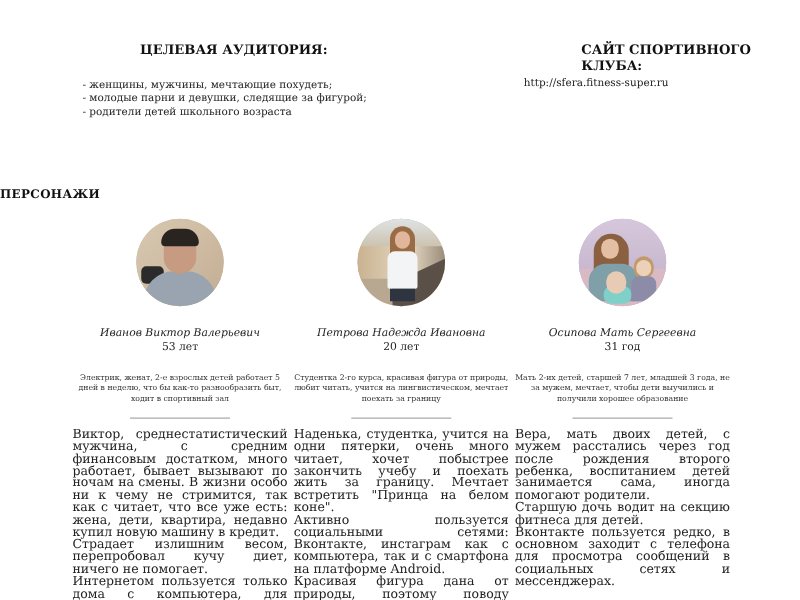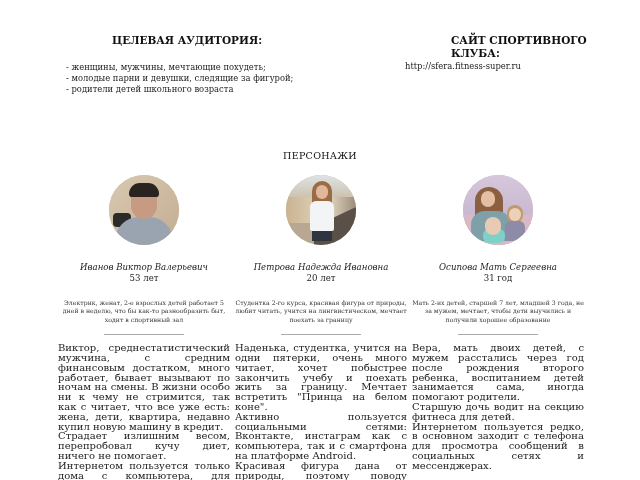--- a/index.html
+++ b/index.html
@@ -1,26 +1,26 @@
 <!DOCTYPE html>
 <html><head>
   <meta charset="utf-8">
   <style>
     * { margin: 0; padding: 0; box-sizing: border-box; }
     html, body { width: 640px; height: 480px; background: #ffffff; overflow: hidden; }
     body { font-family: "DejaVu Serif", serif; color: #222; position: relative; }
 
     .header-left { position: absolute; left: 66px; top: 34px; width: 300px; }
-    .header-right { position: absolute; left: 405px; top: 34px; width: 200px; }
+    .header-right { position: absolute; left: 419px; top: 34px; width: 200px; }
     .h-title { font-family: "DejaVu Serif", serif; font-weight: bold; font-size: 10.5px; letter-spacing: 0; color: #111; line-height: 13px; margin-left: 46px; }
     .h-list { list-style: none; margin-top: 15px; }
     .h-list li { font-size: 8.4px; line-height: 11.2px; color: #222; }
     .h-url { font-size: 8.4px; line-height: 11px; color: #222; margin-top: 1px; }
 
-    .section-title { position: absolute; left: 0; width: 640px; top: 150px; text-align: center; font-weight: normal; font-size: 9.5px; color: #111; letter-spacing: 0.3px; }
+    .section-title { position: absolute; left: 0; width: 640px; top: 150px; text-align: left; font-weight: bold; font-size: 9.5px; color: #111; letter-spacing: 0.3px; }
 
     .persona { position: absolute; top: 175px; width: 180px; text-align: center; }
     .persona.p0 { left: 54px; }
     .persona.p1 { left: 231px; }
     .persona.p2 { left: 408px; }
 
     .avatar { width: 70px; height: 70px; border-radius: 50%; margin: 0 auto; position: relative; overflow: hidden; }
     .name { margin-top: 17px; font-size: 8.6px; line-height: 11px; color: #222; font-style: italic; }
     .age { font-size: 8.6px; line-height: 11px; color: #222; }
     .short { margin: 15px auto 0; font-size: 6.2px; line-height: 8.4px; color: #333; width: 172px; }
@@ -131,15 +131,15 @@
       <div class="babybody"></div>
       <div class="baby"></div>
   </div>
   <div class="name">Осипова Мать Сергеевна</div>
   <div class="age">31 год</div>
   <div class="short">Мать 2-их детей, старшей 7 лет, младшей 3 года, не за мужем, мечтает, чтобы дети выучились и получили хорошее образование</div>
   <div class="divider"></div>
   <div class="bio">
     <p>Вера, мать двоих детей, с мужем расстались через год после рождения второго ребенка, воспитанием детей занимается сама, иногда помогают родители.</p>
     <p>Старшую дочь водит на секцию фитнеса для детей.</p>
-    <p>Интернетом пользуется редко, в основном заходит с телефона для просмотра сообщений в социальных сетях и мессенджерах.</p>
+    <p>Вконтакте пользуется редко, в основном заходит с телефона для просмотра сообщений в социальных сетях и мессенджерах.</p>
   </div>
 </div>
 
 </body></html>

